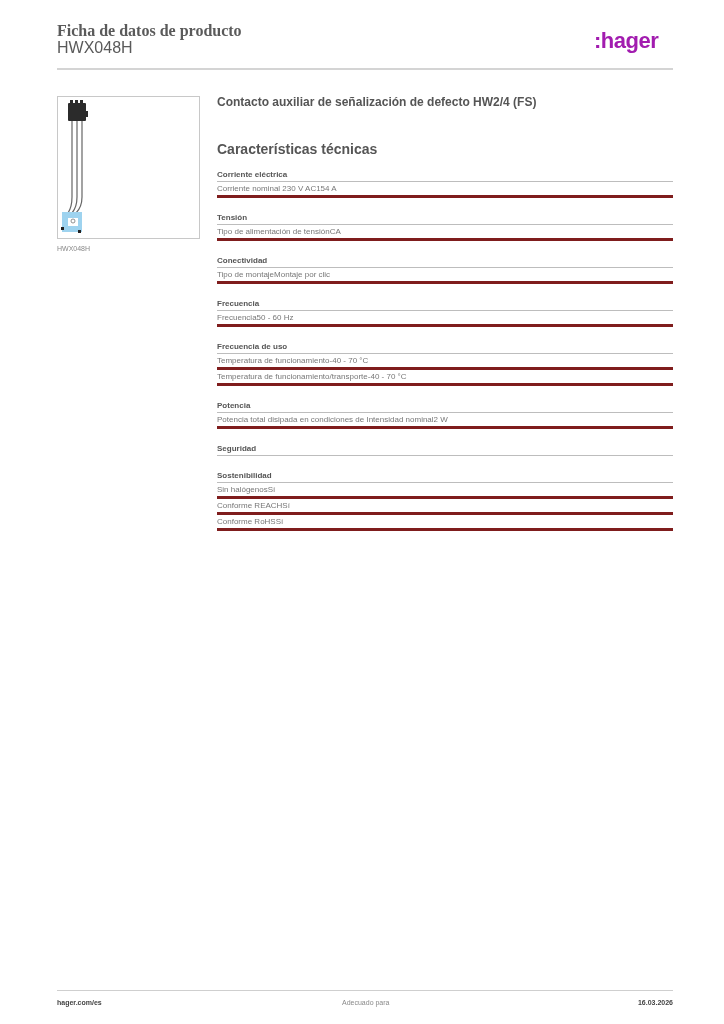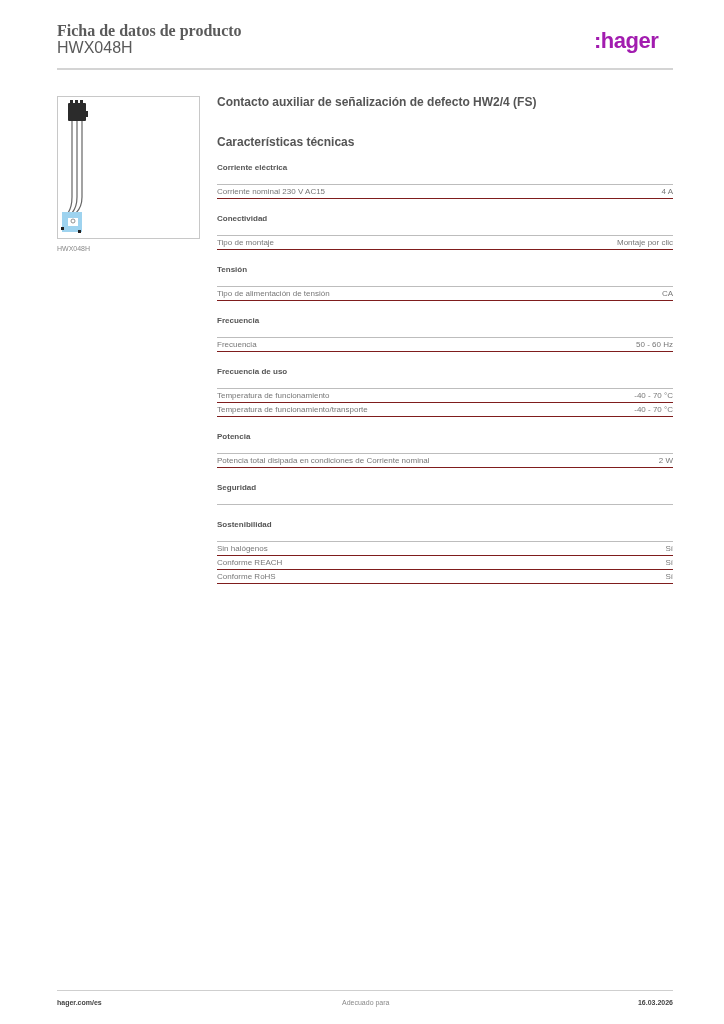--- a/index.html
+++ b/index.html
@@ -6,24 +6,24 @@
     body { width:724px; height:1024px; position:relative; overflow:hidden;
            font-family:"Liberation Sans", sans-serif; color:#555; }
     .title { position:absolute; left:57px; top:22px; font-size:16px; font-weight:bold; color:#5a5a5a; line-height:18px;font-family:Liberation Serif, serif; }
     .subtitle { position:absolute; left:57px; top:39px; font-size:16px; color:#5a5a5a; line-height:18px; }
     .logo { position:absolute; left:594px; top:28px; font-size:22px; font-weight:bold; color:#a21caf; letter-spacing:-0.5px; line-height:26px; }
     .header-rule { position:absolute; left:57px; top:68px; width:616px; height:2px; background:#d4d4d4; }
     .img-box { position:absolute; left:57px; top:96px; width:143px; height:143px; border:1px solid #c8c8c8; box-sizing:border-box; }
     .img-caption { position:absolute; left:57px; top:245px; font-size:7px; color:#888; }
     .content { position:absolute; left:217px; top:96px; width:456px; }
     .product-desc { font-size:12px; font-weight:bold; color:#555; height:12px; line-height:12px; }
-    .tech-heading { font-size:12px; font-weight:bold; color:#555; margin-top:28px; height:12px; line-height:12px; }
+    .tech-heading { font-size:14px; font-weight:bold; color:#555; margin-top:35px; height:12px; line-height:12px; }
     .section { margin-top:14px; }
-    .section-title { font-size:8px; font-weight:bold; color:#555; height:11px; line-height:11px; border-bottom:1px solid #bdbdbd; padding-bottom:11px; }
-    .row { display:flex; justify-content:space-between; font-size:8px; color:#777; height:13px; line-height:13px; border-bottom:1px solid #7f1d1d; }
+    .section-title { font-size:8px; font-weight:bold; color:#555; height:11px; line-height:11px; border-bottom:1px solid #bdbdbd; padding-bottom:1px; }
+    .row { display:flex; font-size:8px; color:#777; height:13px; line-height:13px; border-bottom:3px solid #7f1d1d; }
     .row .val { text-align:right; }
     .footer-rule { position:absolute; left:57px; top:990px; width:616px; height:1px; background:#cfcfcf; }
     .footer-left { position:absolute; left:57px; top:999px; font-size:7px; font-weight:bold; color:#444; }
     .footer-center { position:absolute; left:342px; top:999px; font-size:7px; color:#888; }
     .footer-right { position:absolute; right:51px; top:999px; font-size:7px; font-weight:bold; color:#444; }
   </style>
 </head>
 <body>
 
 <div class="title">Ficha de datos de producto</div>
@@ -56,32 +56,32 @@
 
   <div class="section">
     <div class="section-title">Corriente eléctrica</div>
     <div class="row">
       <span>Corriente nominal 230 V AC15</span>
       <span class="val">4 A</span>
     </div>
   </div>
 
   <div class="section">
+    <div class="section-title">Tensión</div>
+    <div class="row">
+      <span>Tipo de alimentación de tensión</span>
+      <span class="val">CA</span>
+    </div>
+  </div>
+
+  <div class="section">
     <div class="section-title">Conectividad</div>
     <div class="row">
       <span>Tipo de montaje</span>
       <span class="val">Montaje por clic</span>
-    </div>
-  </div>
-
-  <div class="section">
-    <div class="section-title">Tensión</div>
-    <div class="row">
-      <span>Tipo de alimentación de tensión</span>
-      <span class="val">CA</span>
     </div>
   </div>
 
   <div class="section">
     <div class="section-title">Frecuencia</div>
     <div class="row">
       <span>Frecuencia</span>
       <span class="val">50 - 60 Hz</span>
     </div>
   </div>
@@ -94,21 +94,21 @@
     </div>
     <div class="row">
       <span>Temperatura de funcionamiento/transporte</span>
       <span class="val">-40 - 70 °C</span>
     </div>
   </div>
 
   <div class="section">
     <div class="section-title">Potencia</div>
     <div class="row">
-      <span>Potencia total disipada en condiciones de Corriente nominal</span>
+      <span>Potencia total disipada en condiciones de Intensidad nominal</span>
       <span class="val">2 W</span>
     </div>
   </div>
 
   <div class="section">
     <div class="section-title">Seguridad</div>
   </div>
 
   <div class="section">
     <div class="section-title">Sostenibilidad</div>

